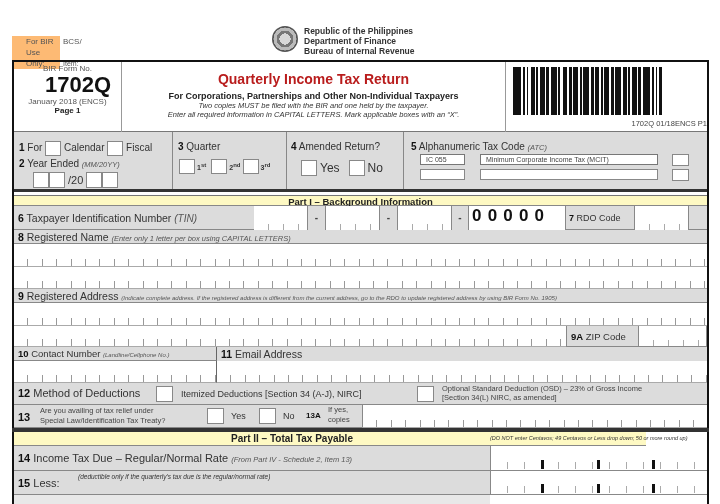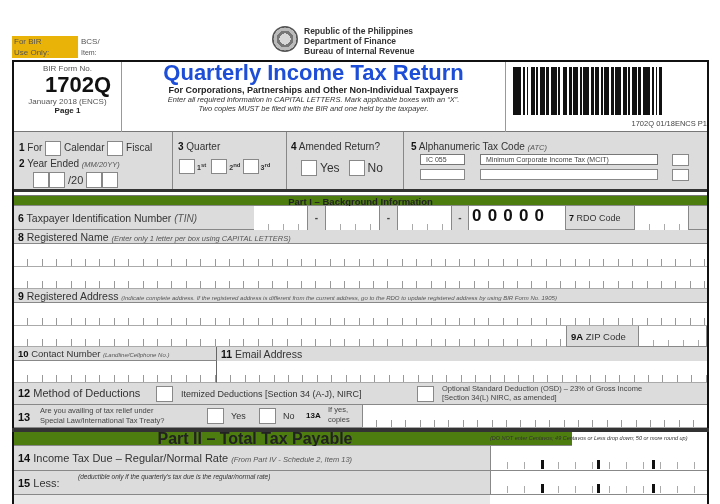--- a/index.html
+++ b/index.html
@@ -2,54 +2,54 @@
 <html><head>
 <meta charset="utf-8">
 <style>
   * { box-sizing: border-box; margin: 0; padding: 0; }
   html, body { width: 720px; height: 504px; overflow: hidden; background: #ffffff; }
   body { font-family: "Liberation Sans", sans-serif; color: #222; position: relative; }
   .abs { position: absolute; }
 
   
   .forbir { left: 12px; top: 36px; font-size: 8px; line-height: 11px; color: #555; }
-  .forbir .lab { display: inline-block; width: 66px; background: #eab308; padding-left: 2px; }
+  .forbir .lab { display: inline-block; width: 48px; background: #fdba74; padding-left: 14px; }
   .forbir .val { display: inline-block; padding-left: 3px; }
   .seal { left: 272px; top: 26px; width: 26px; height: 26px; border-radius: 50%; background: radial-gradient(circle, #d8d8d8 0 30%, #777 31% 45%, #bbb 46% 62%, #555 63% 100%); }
   .agency { left: 304px; top: 26px; font-size: 8.5px; line-height: 10px; font-weight: bold; color: #333; }
 
   
   .frame { left: 12px; top: 60px; width: 697px; height: 444px; border: 2px solid #111; border-bottom: none; }
 
   
   .hdr { left: 14px; top: 62px; width: 693px; height: 70px; border-bottom: 1px solid #777; }
   .formno { left: 14px; top: 62px; width: 108px; height: 70px; border-right: 1px solid #999; text-align: center; }
   .formno .l1 { font-size: 8px; color: #555; margin-top: 2px; }
   .formno .l2 { font-size: 22px; font-weight: bold; color: #111; line-height: 24px; margin-left: 21px; }
   .formno .l3 { font-size: 8px; color: #555; }
   .formno .l4 { font-size: 8px; font-weight: bold; color: #222; }
   .titlebox { left: 122px; top: 62px; width: 384px; height: 70px; border-right: 1px solid #999; text-align: center; }
-  .titlebox .t1 { font-size: 22px; font-weight: bold; color: #1d4ed8; line-height: 22px; }
+  .titlebox .t1 { font-size: 14px; font-weight: bold; color: #b91c1c; margin-top: 6px; line-height: 22px; }
   .titlebox .t2 { font-size: 9px; font-weight: bold; color: #222; margin-top: 1px; }
   .titlebox .t3 { font-size: 7.5px; font-style: italic; color: #333; line-height: 9px; }
   .barcode { left: 513px; top: 67px; width: 192px; height: 48px; display: flex; }
   .barcode i { display: block; height: 100%; background: #111; }
   .barcode .gap { background: transparent; }
   .barcode-cap { left: 560px; top: 119px; width: 147px; text-align: right; font-size: 7.5px; color: #444; }
   .r1 { left: 14px; top: 132px; width: 693px; height: 60px; background: #dcdcdc; border-bottom: 3px solid #333; }
   .cellsep { width: 1px; background: #888; top: 132px; height: 57px; }
   .lbl { font-size: 10px; color: #333; white-space: nowrap; }
   .lbl b { color: #111; }
   .lbl i { font-size: 7.5px; color: #555; }
   .box { display: inline-block; background: #fff; border: 1px solid #888; vertical-align: middle; }
   .sup { font-size: 6px; font-weight: bold; vertical-align: super; }
   .atc { background: #fff; border: 1px solid #777; font-size: 7px; color: #444; padding-left: 5px; line-height: 10px; }
 
   
-  .parthdr { background: #4d7c0f; border-bottom: 1px solid #888; text-align: center; font-size: 10px; font-weight: bold; color: #222; }
+  .parthdr { background: #fef9c3; border-bottom: 1px solid #888; text-align: center; font-size: 10px; font-weight: bold; color: #222; }
   .rowlbl { background: #dcdcdc; border-bottom: 1px solid #888; font-size: 10.5px; color: #333; padding-left: 4px; white-space: nowrap; }
   .rowlbl b { color: #111; }
   .rowlbl i { font-size: 7.5px; color: #555; }
   .tickrow { background:
       repeating-linear-gradient(to right, transparent 0 13.4px, #999 13.4px 14.4px);
       background-size: 100% 7px; background-repeat: no-repeat; background-position: 0 100%; border-bottom: 1px solid #aaa; }
   .tinbox { background: #fff; border-right: 1px solid #888;
       background-image: repeating-linear-gradient(to right, transparent 0 14px, #aaa 14px 15px);
       background-size: 100% 6px; background-repeat: no-repeat; background-position: 0 100%; }
   .dash { background: #dcdcdc; text-align: center; font-size: 10px; font-weight: bold; color: #444; border-right: 1px solid #888; }
@@ -80,22 +80,22 @@
 <div class="abs hdr"></div>
 <div class="abs formno">
   <div class="l1">BIR Form No.</div>
   <div class="l2">1702Q</div>
   <div class="l3">January 2018 (ENCS)</div>
   <div class="l4">Page 1</div>
 </div>
 <div class="abs titlebox">
   <div class="t1">Quarterly Income Tax Return</div>
   <div class="t2">For Corporations, Partnerships and Other Non-Individual Taxpayers</div>
+  <div class="t3">Two copies MUST be filed with the BIR and one held by the taxpayer.</div>
   <div class="t3">Enter all required information in CAPITAL LETTERS. Mark applicable boxes with an “X”.</div>
-  <div class="t3">Two copies MUST be filed with the BIR and one held by the taxpayer.</div>
 </div>
 <div class="abs barcode">
   <i style="width:8px"></i>
     <i class="gap" style="width:2px"></i>
     <i style="width:2px"></i>
     <i class="gap" style="width:2px"></i>
     <i style="width:1px"></i>
     <i class="gap" style="width:3px"></i>
   <i style="width:4px"></i>
     <i class="gap" style="width:1px"></i>
@@ -257,35 +257,35 @@
 <div class="abs box" style="left:417px;top:386px;width:17px;height:16px"></div>
 <div class="abs lbl" style="left:442px;top:384px;font-size:7.5px;line-height:9px;color:#444">
   <div>Optional Standard Deduction (OSD) – 23% of Gross Income</div>
     <div>[Section 34(L) NIRC, as amended]</div>
 </div>
 
 <div class="abs rowlbl" style="left:14px;top:405px;width:356px;height:23px"></div>
 <div class="abs lbl" style="left:18px;top:411px;font-size:11px"><b>13</b></div>
 <div class="abs lbl" style="left:40px;top:406px;font-size:7.5px;line-height:10px;color:#444">
   <div>Are you availing of tax relief under</div>
-    <div>Special Law/International Tax Treaty?</div>
+    <div>Special Law/Identification Tax Treaty?</div>
 </div>
 <div class="abs box" style="left:207px;top:408px;width:17px;height:16px"></div>
 <div class="abs lbl" style="left:231px;top:411px;font-size:9px">Yes</div>
 <div class="abs box" style="left:259px;top:408px;width:17px;height:16px"></div>
 <div class="abs lbl" style="left:283px;top:411px;font-size:9px">No</div>
 <div class="abs lbl" style="left:306px;top:411px;font-size:8px"><b>13A</b></div>
 <div class="abs lbl" style="left:328px;top:405px;font-size:7.5px;line-height:10px;color:#444">
   <div>If yes,</div>
     <div>copies</div>
 </div>
 <div class="abs tickrow" style="left:362px;top:405px;width:345px;height:23px;background-color:#fff;border-left:1px solid #888"></div>
 
 <div class="abs" style="left:12px;top:428px;width:697px;height:4px;background:#333"></div>
-<div class="abs parthdr" style="left:14px;top:432px;width:558px;height:14px;line-height:14px;font-size:16px;padding-right:76px">Part II – Total Tax Payable</div>
+<div class="abs parthdr" style="left:14px;top:432px;width:632px;height:14px;line-height:14px;font-size:10px;padding-right:76px">Part II – Total Tax Payable</div>
 <div class="abs" style="left:490px;top:435px;font-size:5.5px;font-style:italic;color:#333;text-decoration:underline;white-space:nowrap;width:217px;overflow:hidden">(DO NOT enter Centavos; 49 Centavos or Less drop down; 50 or more round up)</div>
 
 <div class="abs rowlbl" style="left:14px;top:446px;width:476px;height:25px;line-height:25px;font-size:11px">
   <b>14</b> <span>Income Tax Due – Regular/Normal Rate</span> <i>(From Part IV - Schedule 2, Item 13)</i>
 </div>
 <div class="abs amount" style="left:490px;top:446px;width:217px;height:25px;border-left:1px solid #888"></div>
 <div class="abs thick" style="left:541px;top:460px"></div>
 <div class="abs thick" style="left:597px;top:460px"></div>
 <div class="abs thick" style="left:652px;top:460px"></div>
 

